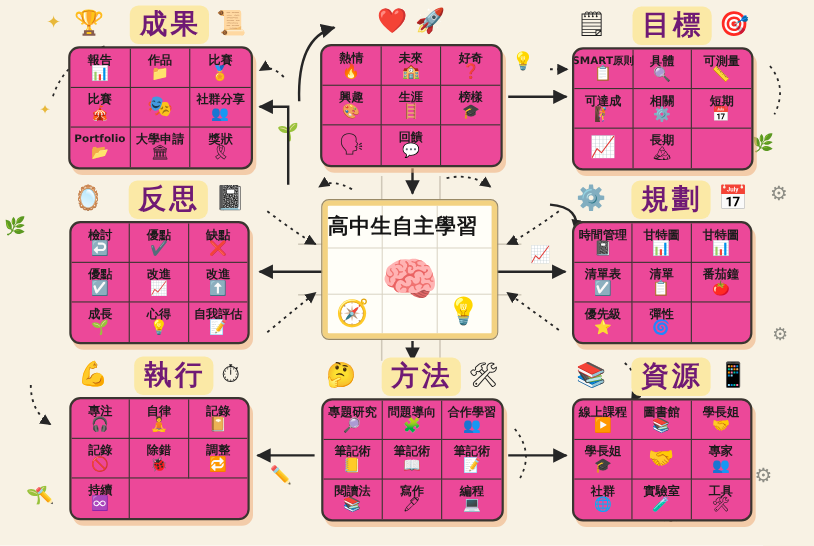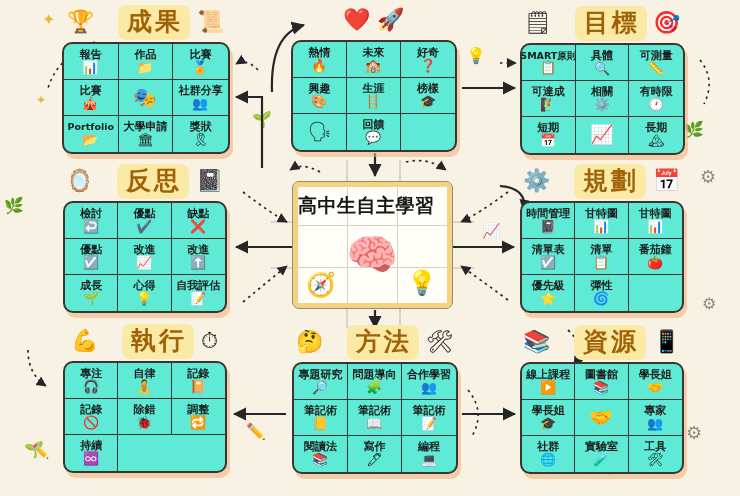--- a/index.html
+++ b/index.html
@@ -10,27 +10,27 @@
     color:#1c1c1c;
   }
   svg.overlay{position:absolute;left:0;top:0;z-index:1;pointer-events:none;}
   .deco{position:absolute;z-index:0;line-height:1;}
 
   .section{position:absolute;z-index:2;}
   .sec-header{display:flex;align-items:center;justify-content:center;gap:7px;height:36px;margin-bottom:2px;}
   .sec-icon{font-size:22px;line-height:1;}
   .sec-title{
     font-size:25px;font-weight:bold;letter-spacing:3px;
-    background:#fbe9a6;border-radius:8px;padding:0 7px 2px 9px;color:#a16207;
+    background:#fbe9a6;border-radius:8px;padding:0 7px 2px 9px;color:#701a75;
     white-space:nowrap;
     margin-left:16px;
   }
   .grid{
     width:100%;height:112px;box-sizing:border-box;
-    background:#5eead4;border:2.5px solid #3a3530;border-radius:10px;
+    background:#ec4899;border:2.5px solid #3a3530;border-radius:10px;
     box-shadow:3px 5px 0 rgba(240,178,130,.6);
     display:grid;grid-template-columns:1fr 1fr 1fr;grid-template-rows:1fr 1fr 1fr;
     overflow:hidden;
   }
   .cell{
     display:flex;flex-direction:column;align-items:center;justify-content:center;
     border-right:1.6px solid #3a3530;border-bottom:1.6px solid #3a3530;
     line-height:1.02;min-width:0;
   }
   .cell:nth-child(3n){border-right:none}
@@ -231,24 +231,20 @@
           </div>
           <div class="cell">
             <span class="cell-label">可達成</span>
             <span class="cell-icon">🧗</span>
           </div>
           <div class="cell">
             <span class="cell-label">相關</span>
             <span class="cell-icon">⚙️</span>
           </div>
           <div class="cell">
-            <span class="cell-label">有時限</span>
-            <span class="cell-icon">🕐</span>
-          </div>
-          <div class="cell">
             <span class="cell-label">短期</span>
             <span class="cell-icon">📅</span>
           </div>
           <div class="cell icon-only">
             <span class="cell-icon">📈</span>
           </div>
           <div class="cell">
             <span class="cell-label">長期</span>
             <span class="cell-icon">🏔</span>
           </div>

